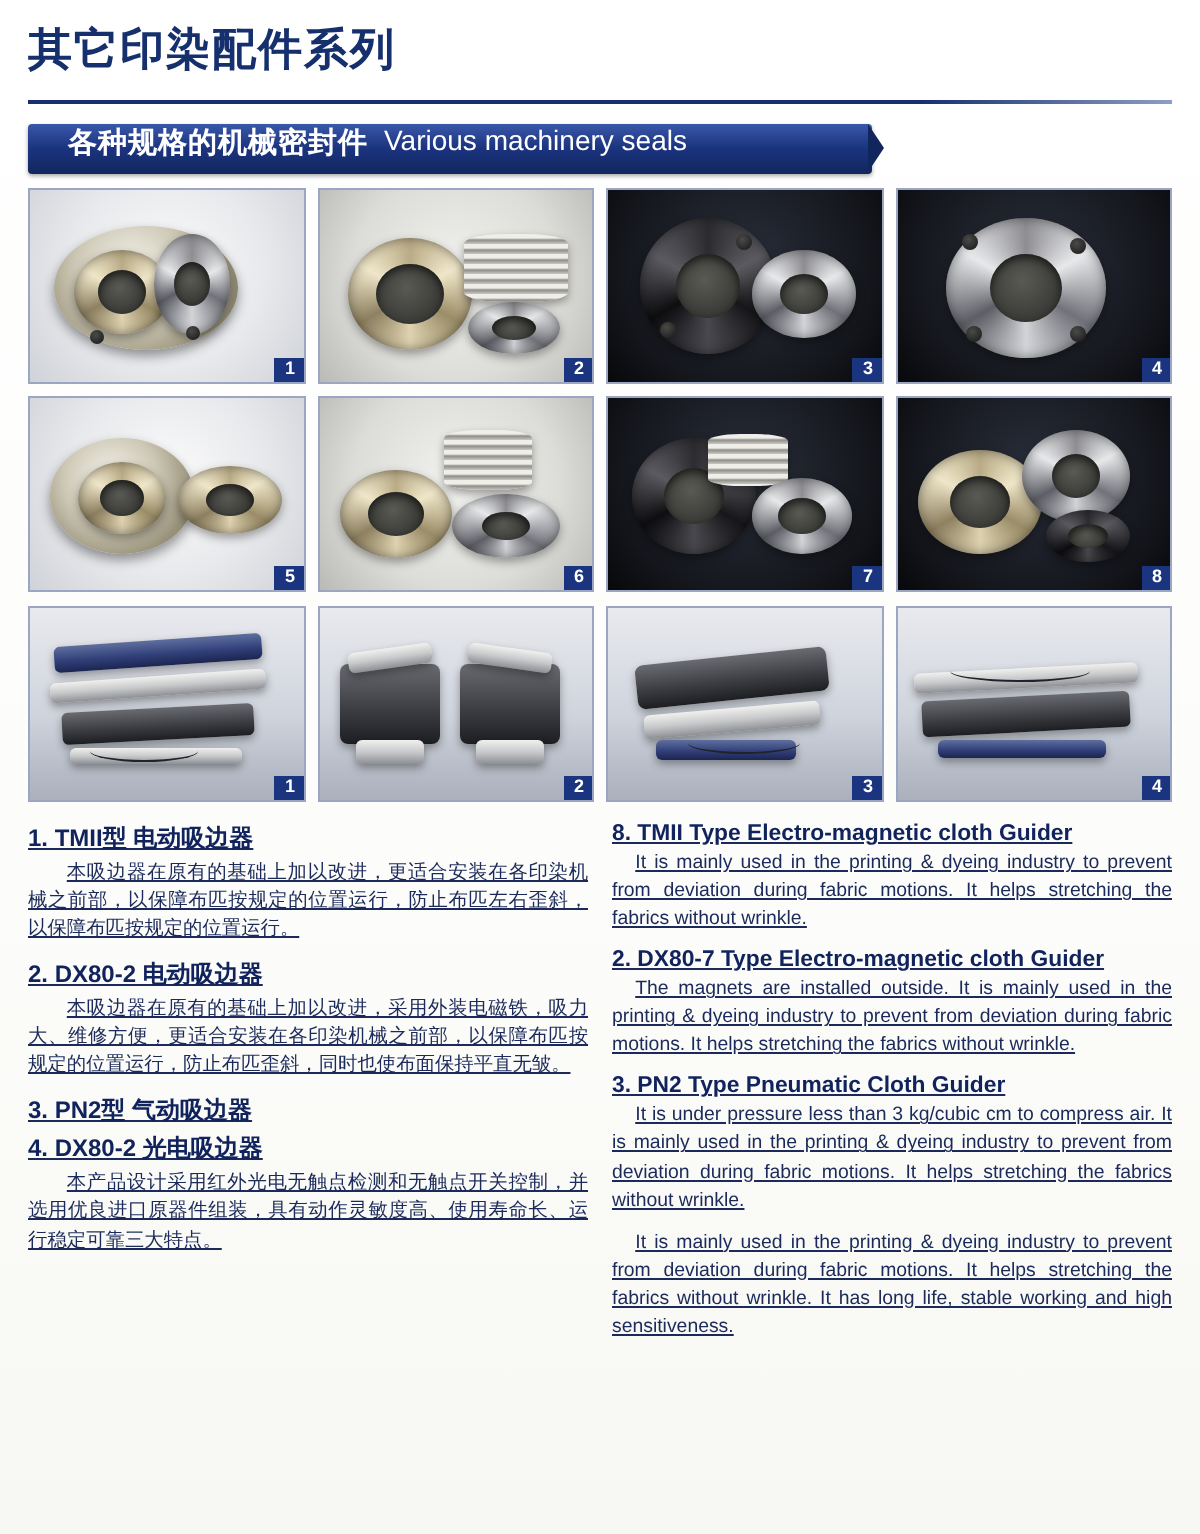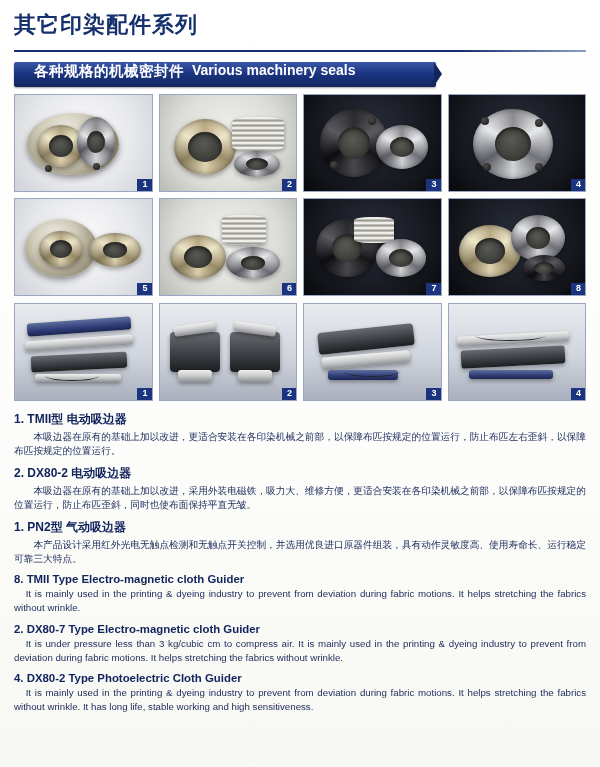--- a/index.html
+++ b/index.html
@@ -34,21 +34,21 @@
     height:25px;
     background:linear-gradient(180deg,#3a57a8 0%,#1b3480 48%,#12265e 100%);
     border-radius:2px;
     display:flex;
     padding:0 20px;
     box-shadow:0 1px 2px rgba(0,0,0,.35);
     position:relative;
     width:382px;
   }
   .section-bar .cn{color:#ffffff;font-size:14.5px;font-weight:bold;letter-spacing:.5px;}
-  .section-bar .en{color:#ffffff;font-size:14px;font-weight:bold;margin-left:8px;}
+  .section-bar .en{color:#ffffff;font-size:14px;font-weight:normal;margin-left:8px;}
   .section-bar:after{
     content:"";position:absolute;right:-6px;top:0;
     border-left:8px solid #12265e;
     border-top:12.5px solid transparent;
     border-bottom:12.5px solid transparent;
   }
   
   .grid{
     margin:7px 14px 0 14px;
     display:grid;
@@ -119,22 +119,23 @@
   .bar.dark{background:linear-gradient(180deg,#6a6b70 0%,#3a3b40 60%,#1d1e22 100%);}
   .wire{
     position:absolute;
     border-bottom:1.4px solid #20232b;
     border-radius:50%;
     height:10px;
   }
   
   .cols{
     margin:10px 14px 0 14px;
-    display:grid;grid-template-columns:1fr;
+    display:grid;grid-template-columns:1fr 1fr;
     column-gap:12px;
+    text-decoration:underline;
   }
   .col h3{
     margin:0 0 2px 0;font-size:11.6px;font-weight:bold;color:#11235c;
   }
   .col p{
     margin:0 0 7px 0;font-size:9.7px;line-height:1.45;color:#1b2a5a;
     text-align:justify;
   }
   .col .cnpara{text-indent:2em;}
   .col .enpara{text-indent:1.2em;}
@@ -317,28 +318,30 @@
 
   </div>
 
   <div class="cols">
 
     <div class="col">
       <h3 class="cnh">1. TMII型 电动吸边器</h3>
       <p class="cnpara">本吸边器在原有的基础上加以改进，更适合安装在各印染机械之前部，以保障布匹按规定的位置运行，防止布匹左右歪斜，以保障布匹按规定的位置运行。</p>
       <h3 class="cnh">2. DX80-2 电动吸边器</h3>
       <p class="cnpara">本吸边器在原有的基础上加以改进，采用外装电磁铁，吸力大、维修方便，更适合安装在各印染机械之前部，以保障布匹按规定的位置运行，防止布匹歪斜，同时也使布面保持平直无皱。</p>
-      <h3 class="cnh">1. PN2型 气动吸边器</h3>
+      <h3 class="cnh">3. PN2型 气动吸边器</h3>
+      <h3 class="cnh">4. DX80-2 光电吸边器</h3>
       <p class="cnpara">本产品设计采用红外光电无触点检测和无触点开关控制，并选用优良进口原器件组装，具有动作灵敏度高、使用寿命长、运行稳定可靠三大特点。</p>
     </div>
 
     <div class="col">
       <h3 class="enh">8. TMII Type Electro-magnetic cloth Guider</h3>
       <p class="enpara">It is mainly used in the printing &amp; dyeing industry to prevent from deviation during fabric motions. It helps stretching the fabrics without wrinkle.</p>
       <h3 class="enh">2. DX80-7 Type Electro-magnetic cloth Guider</h3>
+      <p class="enpara">The magnets are installed outside. It is mainly used in the printing &amp; dyeing industry to prevent from deviation during fabric motions. It helps stretching the fabrics without wrinkle.</p>
+      <h3 class="enh">3. PN2 Type Pneumatic Cloth Guider</h3>
       <p class="enpara">It is under pressure less than 3 kg/cubic cm to compress air. It is mainly used in the printing &amp; dyeing industry to prevent from deviation during fabric motions. It helps stretching the fabrics without wrinkle.</p>
-      <h3 class="enh">4. DX80-2 Type Photoelectric Cloth Guider</h3>
       <p class="enpara">It is mainly used in the printing &amp; dyeing industry to prevent from deviation during fabric motions. It helps stretching the fabrics without wrinkle. It has long life, stable working and high sensitiveness.</p>
     </div>
 
   </div>
 
 </div>
 
 </body></html>

